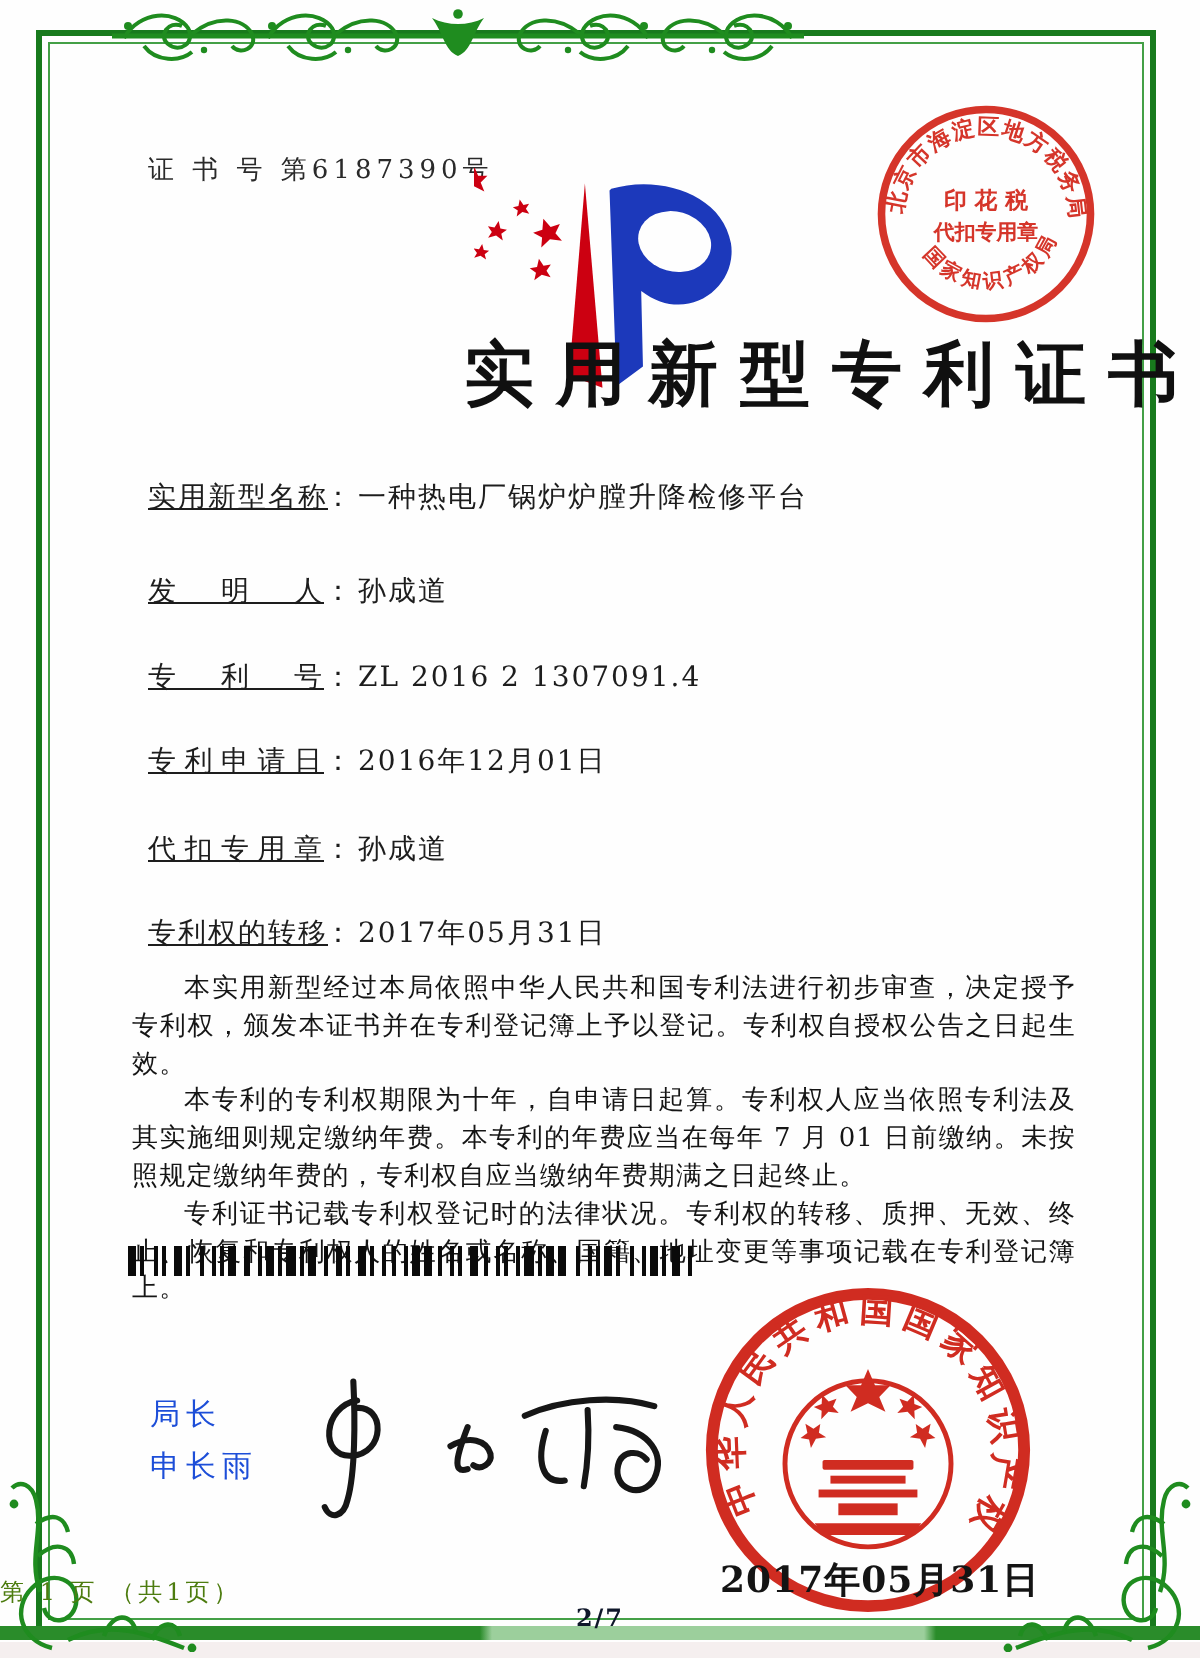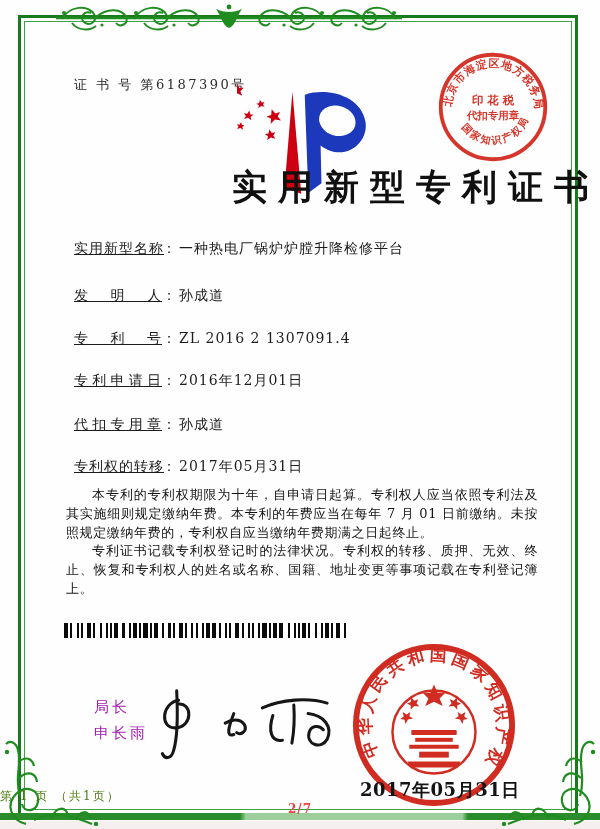--- a/index.html
+++ b/index.html
@@ -23,28 +23,28 @@
   .title{position:absolute;left:0;top:164px;width:100%;text-align:right;
     font-size:35px;font-weight:700;letter-spacing:11px;color:#101010;text-indent:11px;}
   .field-row{position:absolute;left:74px;font-size:14px;letter-spacing:1px;white-space:nowrap;}
   .f-label{display:inline-block;width:88px;text-align:justify;text-align-last:justify;text-decoration:underline;}
   .f-sep{display:inline-block;margin-right:2px;}
   .body-text{position:absolute;left:66px;right:62px;top:486px;}
   .body-text p{margin:0;font-size:13px;line-height:18.8px;letter-spacing:.6px;
     text-indent:2em;text-align:justify;color:#151515;}
   .barcode{position:absolute;left:64px;top:623px;width:282px;height:15px;}
   .barcode span{position:absolute;top:0;height:15px;background:#0a0a0a;display:block;}
-  .director{position:absolute;left:75px;top:694px;font-size:15px;letter-spacing:3px;line-height:26px;color:#a21caf;margin-left:19px;}
+  .director{position:absolute;left:75px;top:694px;font-size:15px;letter-spacing:3px;line-height:26px;color:#1d4ed8;}
   .sig{position:absolute;left:150px;top:686px;}
   .issue-date{position:absolute;left:360px;top:778px;font-size:18px;letter-spacing:.5px;
     color:#141414;font-weight:600;z-index:6;}
   .footer-info{position:absolute;left:0;top:788px;width:100%;text-align:left;
     font-size:12px;letter-spacing:2px;color:#4d7c0f;}
   .footer-counter{position:absolute;left:0;top:802px;width:100%;text-align:center;
-    font-size:12px;font-weight:700;letter-spacing:1px;color:#ef4444;z-index:5;}
+    font-size:12px;font-weight:700;letter-spacing:1px;color:#0f172a;z-index:5;}
   .seal-top{position:absolute;left:436px;top:50px;mix-blend-mode:multiply;opacity:.95;}
   .seal-main{position:absolute;left:350px;top:641px;mix-blend-mode:multiply;opacity:.96;z-index:4;}
   .logo{position:absolute;left:237px;top:84px;}
 </style>
 </head>
 <body>
 
 <div class="frame-outer"></div>
 <div class="frame-inner"></div>
 <div class="bottom-band"></div>
@@ -146,20 +146,21 @@
   <span class="f-label">专利申请日</span><span class="f-sep">：</span><span>2016年12月01日</span>
 </div>
 <div class="field-row" style="top:416px">
   <span class="f-label">代扣专用章</span><span class="f-sep">：</span><span>孙成道</span>
 </div>
 <div class="field-row" style="top:458px">
   <span class="f-label">专利权的转移</span><span class="f-sep">：</span><span>2017年05月31日</span>
 </div>
 
 <div class="body-text">
+  <p>本实用新型经过本局依照中华人民共和国专利法进行初步审查，决定授予专利权，颁发本证书并在专利登记簿上予以登记。专利权自授权公告之日起生效。</p>
   <p>本专利的专利权期限为十年，自申请日起算。专利权人应当依照专利法及其实施细则规定缴纳年费。本专利的年费应当在每年 7 月 01 日前缴纳。未按照规定缴纳年费的，专利权自应当缴纳年费期满之日起终止。</p>
   <p>专利证书记载专利权登记时的法律状况。专利权的转移、质押、无效、终止、恢复和专利权人的姓名或名称、国籍、地址变更等事项记载在专利登记簿上。</p>
 </div>
 
 <div class="barcode">
     <span style="left:0.00px;width:4.18px"></span>
     <span style="left:6.27px;width:2.09px"></span>
     <span style="left:12.53px;width:2.09px"></span>
     <span style="left:16.71px;width:2.09px"></span>
     <span style="left:22.98px;width:4.18px"></span>

